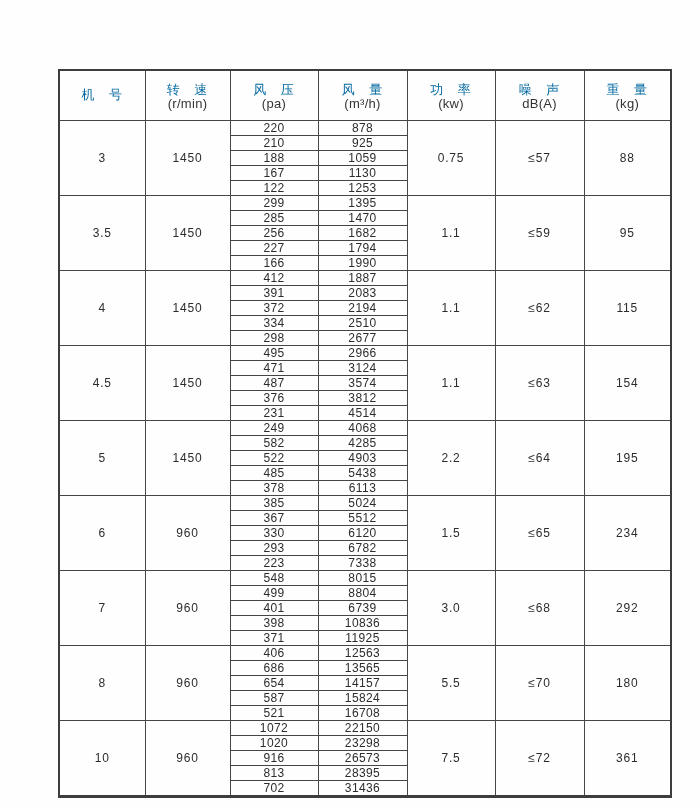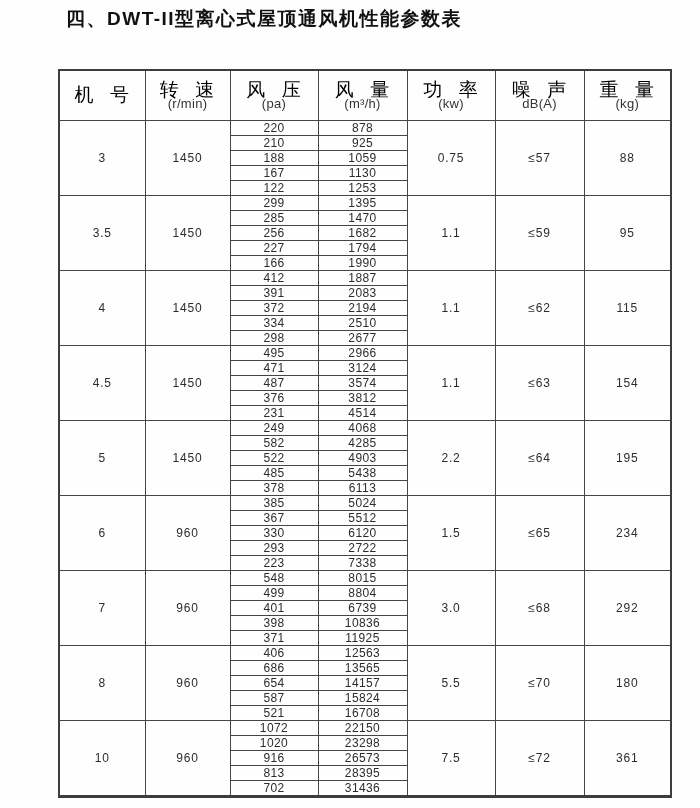--- a/index.html
+++ b/index.html
@@ -48,22 +48,22 @@
     text-align: center;
     vertical-align: middle;
     padding: 0;
   }
   thead th {
     height: 50px;
     font-weight: normal;
     background: #fefefe;
   }
   .h-main {
-    font-size: 19px;
-    color: #000000;
+    font-size: 13px;
+    color: #0369a1;
     word-spacing: 9px;
     letter-spacing: 1px;
     line-height: 15px;
   }
   .h-sub {
     font-size: 13px;
     color: #333333;
     line-height: 11px;
     margin-top: 1px;
     letter-spacing: 0.3px;
@@ -77,21 +77,20 @@
   }
   tbody td.merged {
     font-size: 12px;
     letter-spacing: 0.8px;
   }
 </style>
 </head>
 <body>
 
 <div class="page">
-  <h1 class="title">四、DWT-II型离心式屋顶通风机性能参数表</h1>
 
   <table class="spec-table">
     <colgroup>
       <col class="c-model">
         <col class="c-speed">
         <col class="c-press">
         <col class="c-vol">
       <col class="c-power">
         <col class="c-noise">
         <col class="c-weight">
@@ -266,21 +265,21 @@
         <tr>
           <td class="mini">367</td>
           <td class="mini">5512</td>
         </tr>
         <tr>
           <td class="mini">330</td>
           <td class="mini">6120</td>
         </tr>
         <tr>
           <td class="mini">293</td>
-          <td class="mini">2722</td>
+          <td class="mini">6782</td>
         </tr>
         <tr>
           <td class="mini">223</td>
           <td class="mini">7338</td>
         </tr>
         <tr>
           <td rowspan="5" class="merged">7</td>
           <td rowspan="5" class="merged">960</td>
           <td class="mini">548</td>
           <td class="mini">8015</td>

